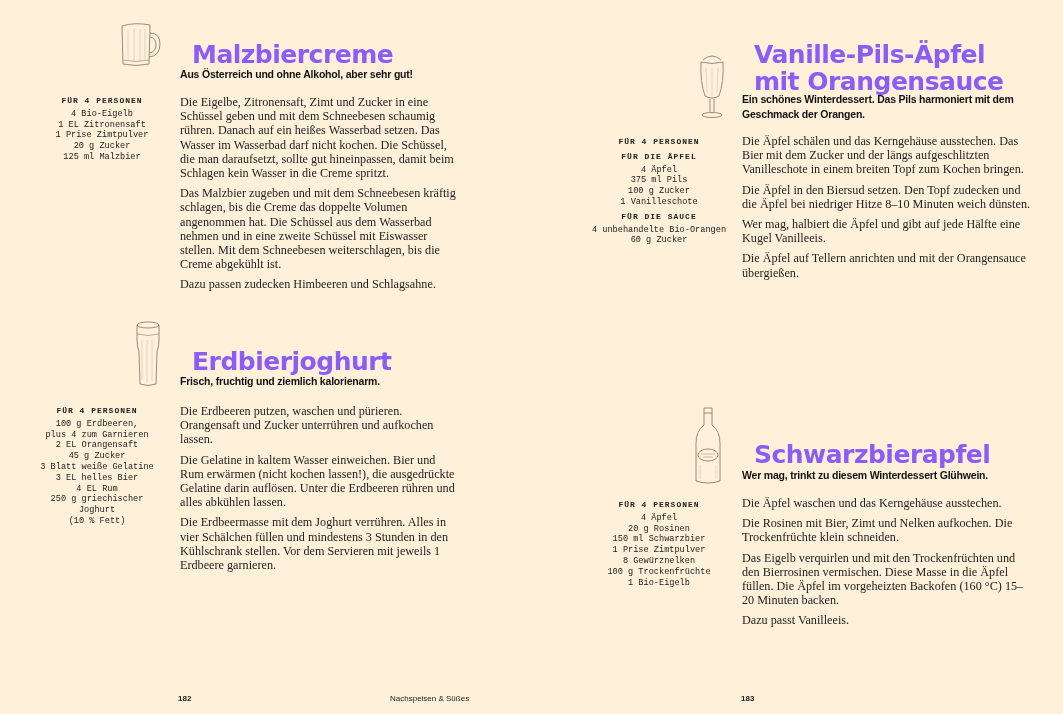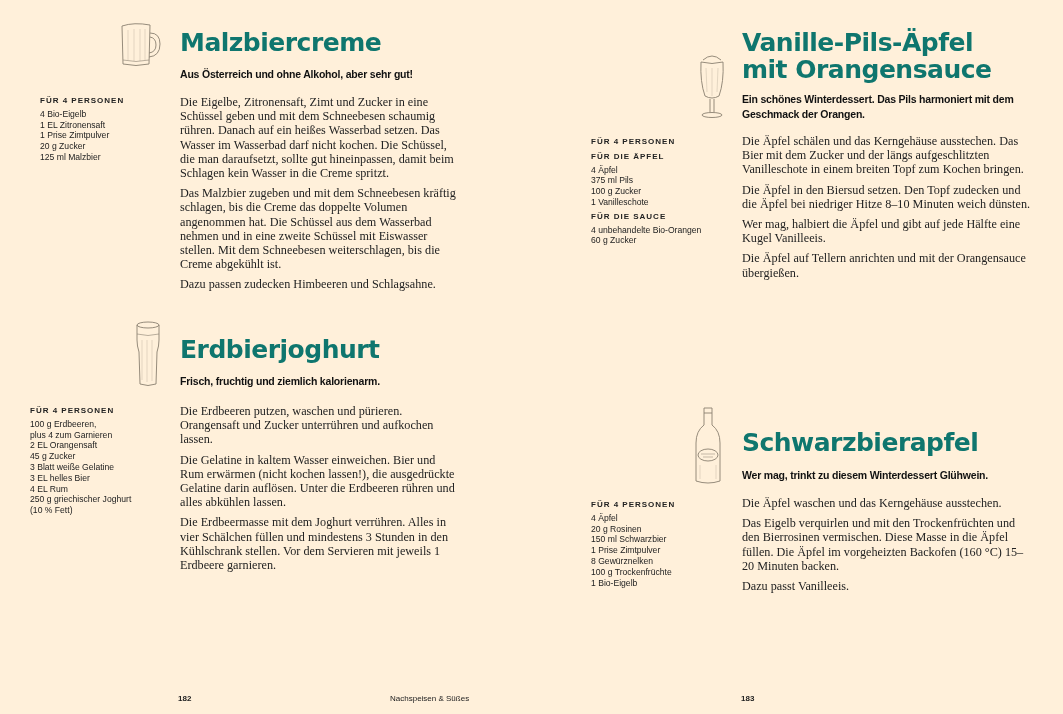--- a/index.html
+++ b/index.html
@@ -1,22 +1,22 @@
 <!DOCTYPE html>
 <html><head>
 <meta charset="utf-8">
 <style>
   html, body { margin:0; padding:0; }
   body { width:1063px; height:714px; background:#fff0da; position:relative; overflow:hidden; color:#1a1a1a; }
   .page { position:absolute; top:0; height:714px; }
-  .title { position:absolute; font-family:"DejaVu Sans", sans-serif; font-weight:bold; font-size:25px; letter-spacing:-0.5px; line-height:27px; color:#0f766e; margin:0; }
+  .title { position:absolute; font-family:"DejaVu Sans", sans-serif; font-weight:bold; font-size:25px; letter-spacing:-0.5px; line-height:27px; color:#8b5cf6; margin:12px; }
   .sub { position:absolute; font-family:"Liberation Sans", sans-serif; font-weight:bold; font-size:10.5px; line-height:15px; color:#111; letter-spacing:-0.2px; }
   .body { position:absolute; font-family:"Liberation Serif", serif; font-size:12.2px; line-height:14.2px; color:#222; }
   .body p { margin:0 0 6px 0; }
-  .ing { position:absolute; text-align:left; font-family:Liberation Sans, sans-serif; font-size:8.6px; line-height:10.8px; color:#222; }
+  .ing { position:absolute; text-align:center; font-family:Liberation Mono, monospace; font-size:8.6px; line-height:10.8px; color:#222; }
   .ing .hd { font-weight:bold; letter-spacing:1px; font-size:8px; margin-bottom:2px; display:block; }
   .ing .hd2 { margin-top:4px; }
   .ing .it { display:block; }
   .icon { position:absolute; }
   .footer { position:absolute; top:694px; font-family:"Liberation Sans", sans-serif; font-size:8px; color:#222; }
   .pn { font-weight:bold; }
 </style>
 </head>
 <body>
 
@@ -141,18 +141,19 @@
     <span class="it">20 g Rosinen</span>
     <span class="it">150 ml Schwarzbier</span>
     <span class="it">1 Prise Zimtpulver</span>
     <span class="it">8 Gewürznelken</span>
     <span class="it">100 g Trockenfrüchte</span>
     <span class="it">1 Bio-Eigelb</span>
   </div>
 
   <div class="body" style="left:211px;top:496px;width:292px;">
     <p>Die Äpfel waschen und das Kerngehäuse ausstechen.</p>
+    <p>Die Rosinen mit Bier, Zimt und Nelken aufkochen. Die Trockenfrüchte klein schneiden.</p>
     <p>Das Eigelb verquirlen und mit den Trockenfrüchten und den Bierrosinen vermischen. Diese Masse in die Äpfel füllen. Die Äpfel im vorgeheizten Backofen (160 °C) 15–20 Minuten backen.</p>
     <p>Dazu passt Vanilleeis.</p>
   </div>
 
   <div class="footer pn" style="left:210px;">183</div>
 </div>
 
 </body></html>

